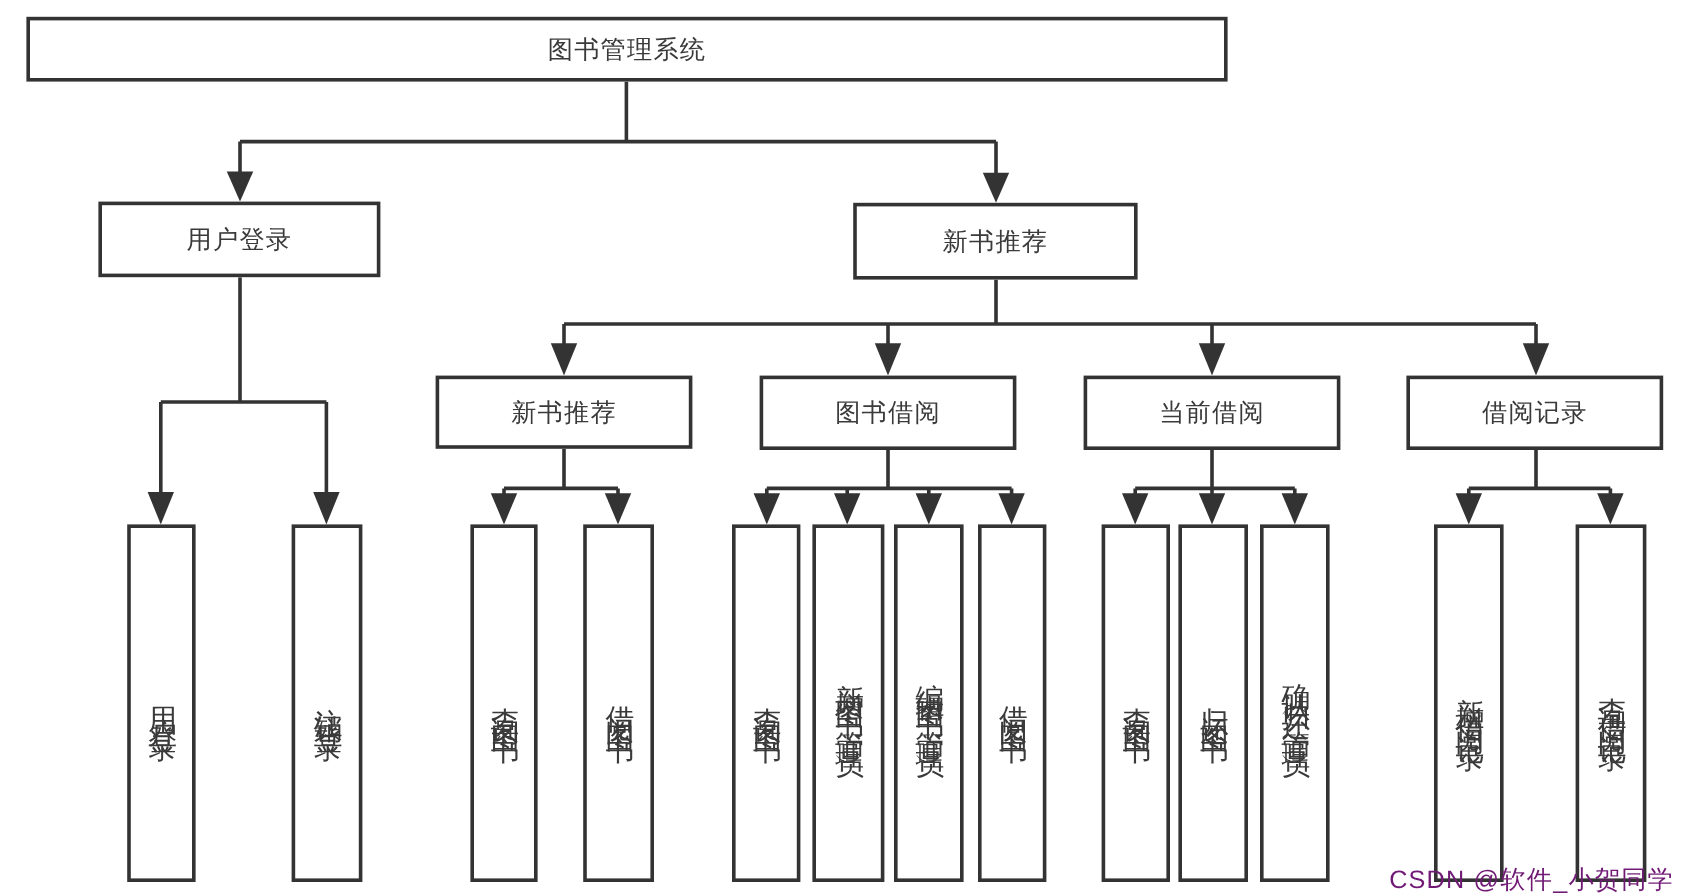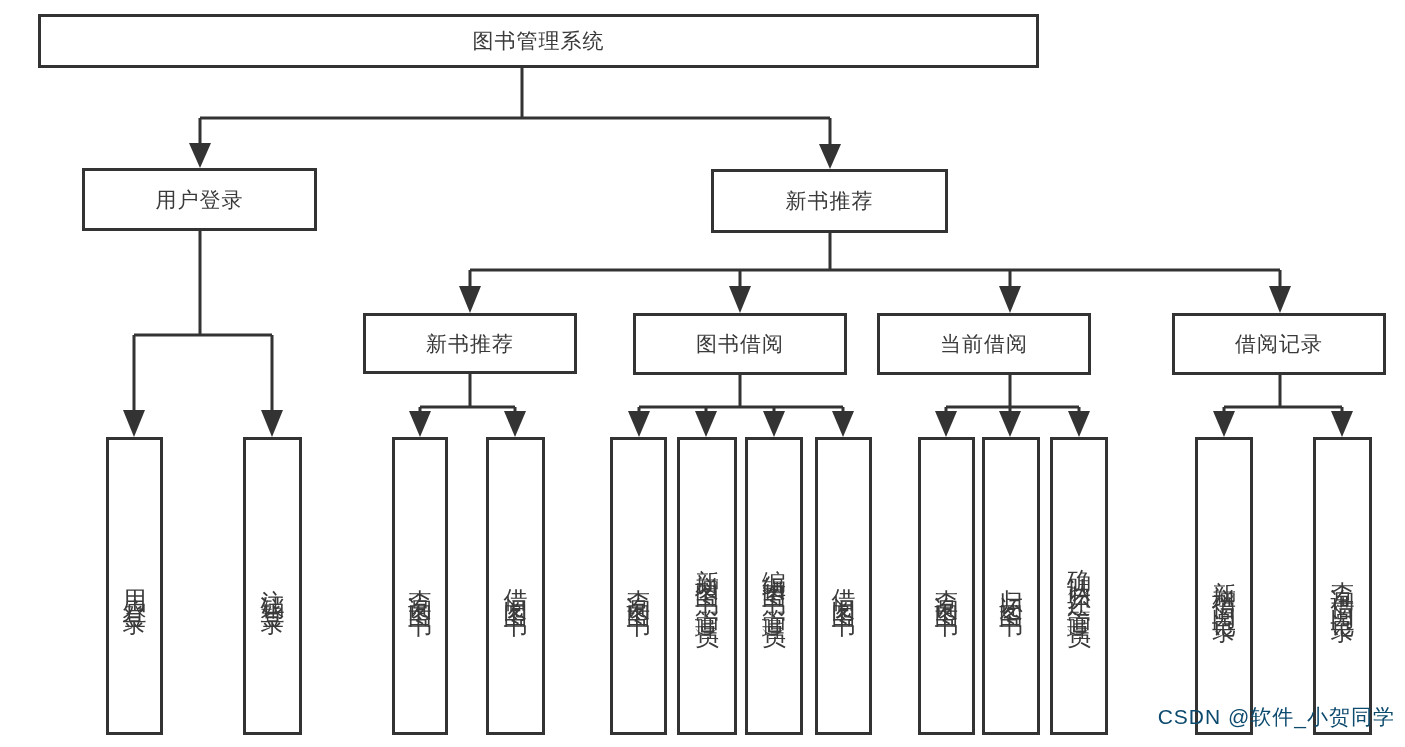--- a/index.html
+++ b/index.html
@@ -37,23 +37,23 @@
   .box.v {
     writing-mode: vertical-rl;
     text-orientation: mixed;
     font-size: 24px;
     letter-spacing: 8px;
     line-height: 1;
   }
   .watermark {
     position: absolute;
     right: 10px;
-    bottom: 16px;
+    bottom: 0;
     font-size: 21px;
-    color: #0c4a6e;
+    color: #701a75;
     letter-spacing: 1px;
     z-index: 3;
     white-space: nowrap;
   }
 </style>
 </head>
 <body>
 
 <div class="stage">
 
@@ -90,28 +90,28 @@
       <polygon points="763,411 785,411 774,437"></polygon>
       <polygon points="832,411 854,411 843,437"></polygon>
       <polygon points="935,411 957,411 946,437"></polygon>
       <polygon points="999,411 1021,411 1010,437"></polygon>
       <polygon points="1068,411 1090,411 1079,437"></polygon>
       <polygon points="1213,411 1235,411 1224,437"></polygon>
       <polygon points="1331,411 1353,411 1342,437"></polygon>
     </g>
   </svg>
 
-  <div class="box h" style="left:38px; top:14px; width:1001px; height:54px;">图书管理系统</div>
+  <div class="box h" style="left:22px; top:14px; width:1001px; height:54px;">图书管理系统</div>
 
   <div class="box h" style="left:82px; top:168px; width:235px; height:63px;">用户登录</div>
   <div class="box h" style="left:711px; top:169px; width:237px; height:64px;">新书推荐</div>
 
   <div class="box h" style="left:363px; top:313px; width:214px; height:61px;">新书推荐</div>
   <div class="box h" style="left:633px; top:313px; width:214px; height:62px;">图书借阅</div>
-  <div class="box h" style="left:877px; top:313px; width:214px; height:62px;">当前借阅</div>
+  <div class="box h" style="left:903px; top:313px; width:214px; height:62px;">当前借阅</div>
   <div class="box h" style="left:1172px; top:313px; width:214px; height:62px;">借阅记录</div>
 
   <div class="box v" style="left:106px; top:437px; width:57px; height:298px;">用户登录</div>
   <div class="box v" style="left:243px; top:437px; width:59px; height:298px;">注销登录</div>
 
   <div class="box v" style="left:392px; top:437px; width:56px; height:298px;">查询图书</div>
   <div class="box v" style="left:486px; top:437px; width:59px; height:298px;">借阅图书</div>
 
   <div class="box v" style="left:610px; top:437px; width:57px; height:298px;">查询图书</div>
   <div class="box v" style="left:677px; top:437px; width:60px; height:298px;">新增图书（管理员）</div>

